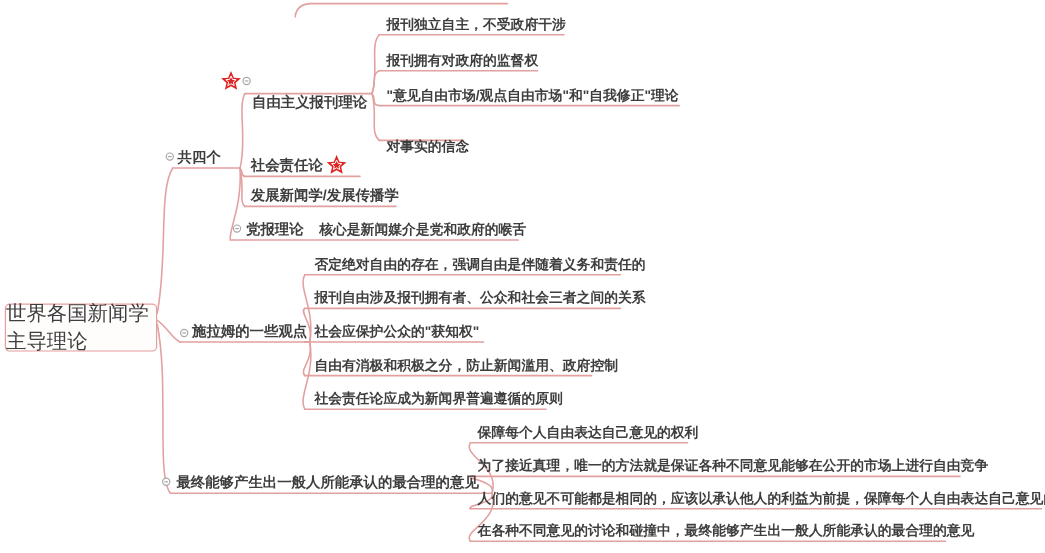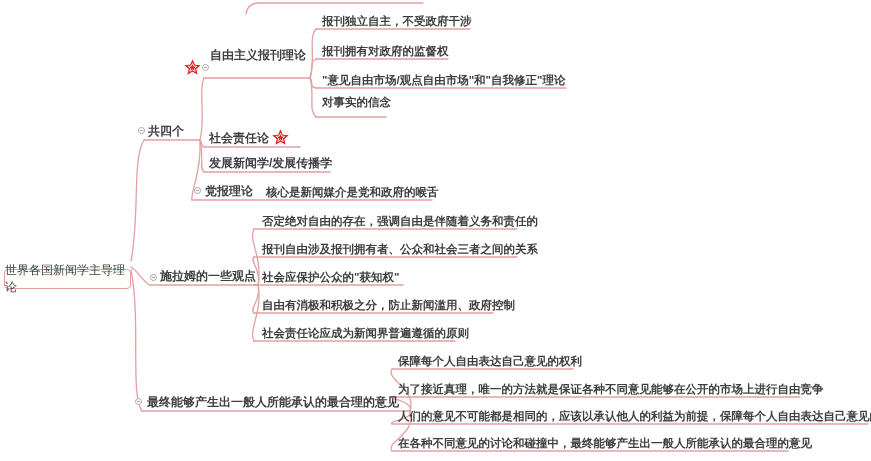--- a/index.html
+++ b/index.html
@@ -12,23 +12,23 @@
     position:relative;width:871px;height:461px;background:#ffffff;
     overflow:hidden;font-family:"Liberation Sans","DejaVu Sans",sans-serif;
     color:var(--text);
   }
   .wires{position:absolute;left:0;top:0;width:871px;height:461px;}
   .wires path{fill:none;stroke:var(--line);stroke-width:1.3;stroke-linecap:round;}
   .node{position:absolute;white-space:nowrap;line-height:14px;cursor:default;font-weight:bold;}
   .leaf{font-size:11.5px;}
   .topic{font-size:12px;}
   .rootbox{
-    position:absolute;left:4px;top:269px;width:127px;height:20px;
+    position:absolute;left:4px;top:253px;width:127px;height:40px;
     border:1.5px solid var(--root_border);border-radius:4px;background:var(--root_bg);
-    display:flex;align-items:center;justify-content:center;font-size:12px;
+    display:flex;align-items:center;justify-content:center;font-size:17px;
   }
   .collapse{
     position:absolute;width:7px;height:7px;border:1px solid var(--collapse);
     border-radius:50%;background:#fff;display:flex;align-items:center;justify-content:center;
   }
   .collapse i{display:block;width:3px;height:1px;background:var(--collapse);}
   .star{position:absolute;width:19px;height:19px;}
   .star svg{display:block;width:100%;height:100%;}
 </style>
 </head>
@@ -110,42 +110,42 @@
 
   <div class="star" style="left:183px;top:58px;">
     <svg viewBox="0 0 24 24">
       <path fill="var(--star)" d="M12 1.6 L15 8.5 22.4 9.1 16.8 14 18.5 21.3 12 17.4 5.5 21.3 7.2 14 1.6 9.1 9 8.5 Z"></path>
       <path fill="none" stroke="#fff" stroke-width="2" transform="translate(12 12.2) scale(0.52) translate(-12 -12.2)" d="M12 1.6 L15 8.5 22.4 9.1 16.8 14 18.5 21.3 12 17.4 5.5 21.3 7.2 14 1.6 9.1 9 8.5 Z"></path>
     </svg>
   </div>
   <div class="collapse" style="left:202px;top:64px;">
       <i></i>
     </div>
-  <div class="node topic" style="left:210px;top:48px;">自由主义报刊理论</div>
+  <div class="node topic" style="left:210px;top:78px;">自由主义报刊理论</div>
 
   <div class="node topic" style="left:209px;top:131px;">社会责任论</div>
   <div class="star" style="left:271px;top:128px;">
     <svg viewBox="0 0 24 24">
       <path fill="var(--star)" d="M12 1.6 L15 8.5 22.4 9.1 16.8 14 18.5 21.3 12 17.4 5.5 21.3 7.2 14 1.6 9.1 9 8.5 Z"></path>
       <path fill="none" stroke="#fff" stroke-width="2" transform="translate(12 12.2) scale(0.52) translate(-12 -12.2)" d="M12 1.6 L15 8.5 22.4 9.1 16.8 14 18.5 21.3 12 17.4 5.5 21.3 7.2 14 1.6 9.1 9 8.5 Z"></path>
     </svg>
   </div>
 
   <div class="node topic" style="left:209px;top:156px;">发展新闻学/发展传播学</div>
 
   <div class="collapse" style="left:194px;top:187px;">
       <i></i>
     </div>
   <div class="node topic" style="left:205px;top:184px;">党报理论</div>
   <div class="node leaf" style="left:266px;top:185px;">核心是新闻媒介是党和政府的喉舌</div>
 
   <div class="node leaf" style="left:322px;top:14px;">报刊独立自主，不受政府干涉</div>
   <div class="node leaf" style="left:322px;top:44px;">报刊拥有对政府的监督权</div>
   <div class="node leaf" style="left:322px;top:73px;">"意见自由市场/观点自由市场"和"自我修正"理论</div>
-  <div class="node leaf" style="left:322px;top:95px;">对事实的信念</div>
+  <div class="node leaf" style="left:322px;top:116px;">对事实的信念</div>
 
   <div class="node leaf" style="left:262px;top:242px;">报刊自由涉及报刊拥有者、公众和社会三者之间的关系</div>
   <div class="node leaf" style="left:262px;top:214px;">否定绝对自由的存在，强调自由是伴随着义务和责任的</div>
   <div class="node leaf" style="left:262px;top:270px;">社会应保护公众的"获知权"</div>
   <div class="node leaf" style="left:262px;top:298px;">自由有消极和积极之分，防止新闻滥用、政府控制</div>
   <div class="node leaf" style="left:262px;top:326px;">社会责任论应成为新闻界普遍遵循的原则</div>
 
   <div class="node leaf" style="left:398px;top:354px;">保障每个人自由表达自己意见的权利</div>
   <div class="node leaf" style="left:398px;top:382px;">为了接近真理，唯一的方法就是保证各种不同意见能够在公开的市场上进行自由竞争</div>
   <div class="node leaf" style="left:398px;top:409px;">人们的意见不可能都是相同的，应该以承认他人的利益为前提，保障每个人自由表达自己意见的权利</div>

